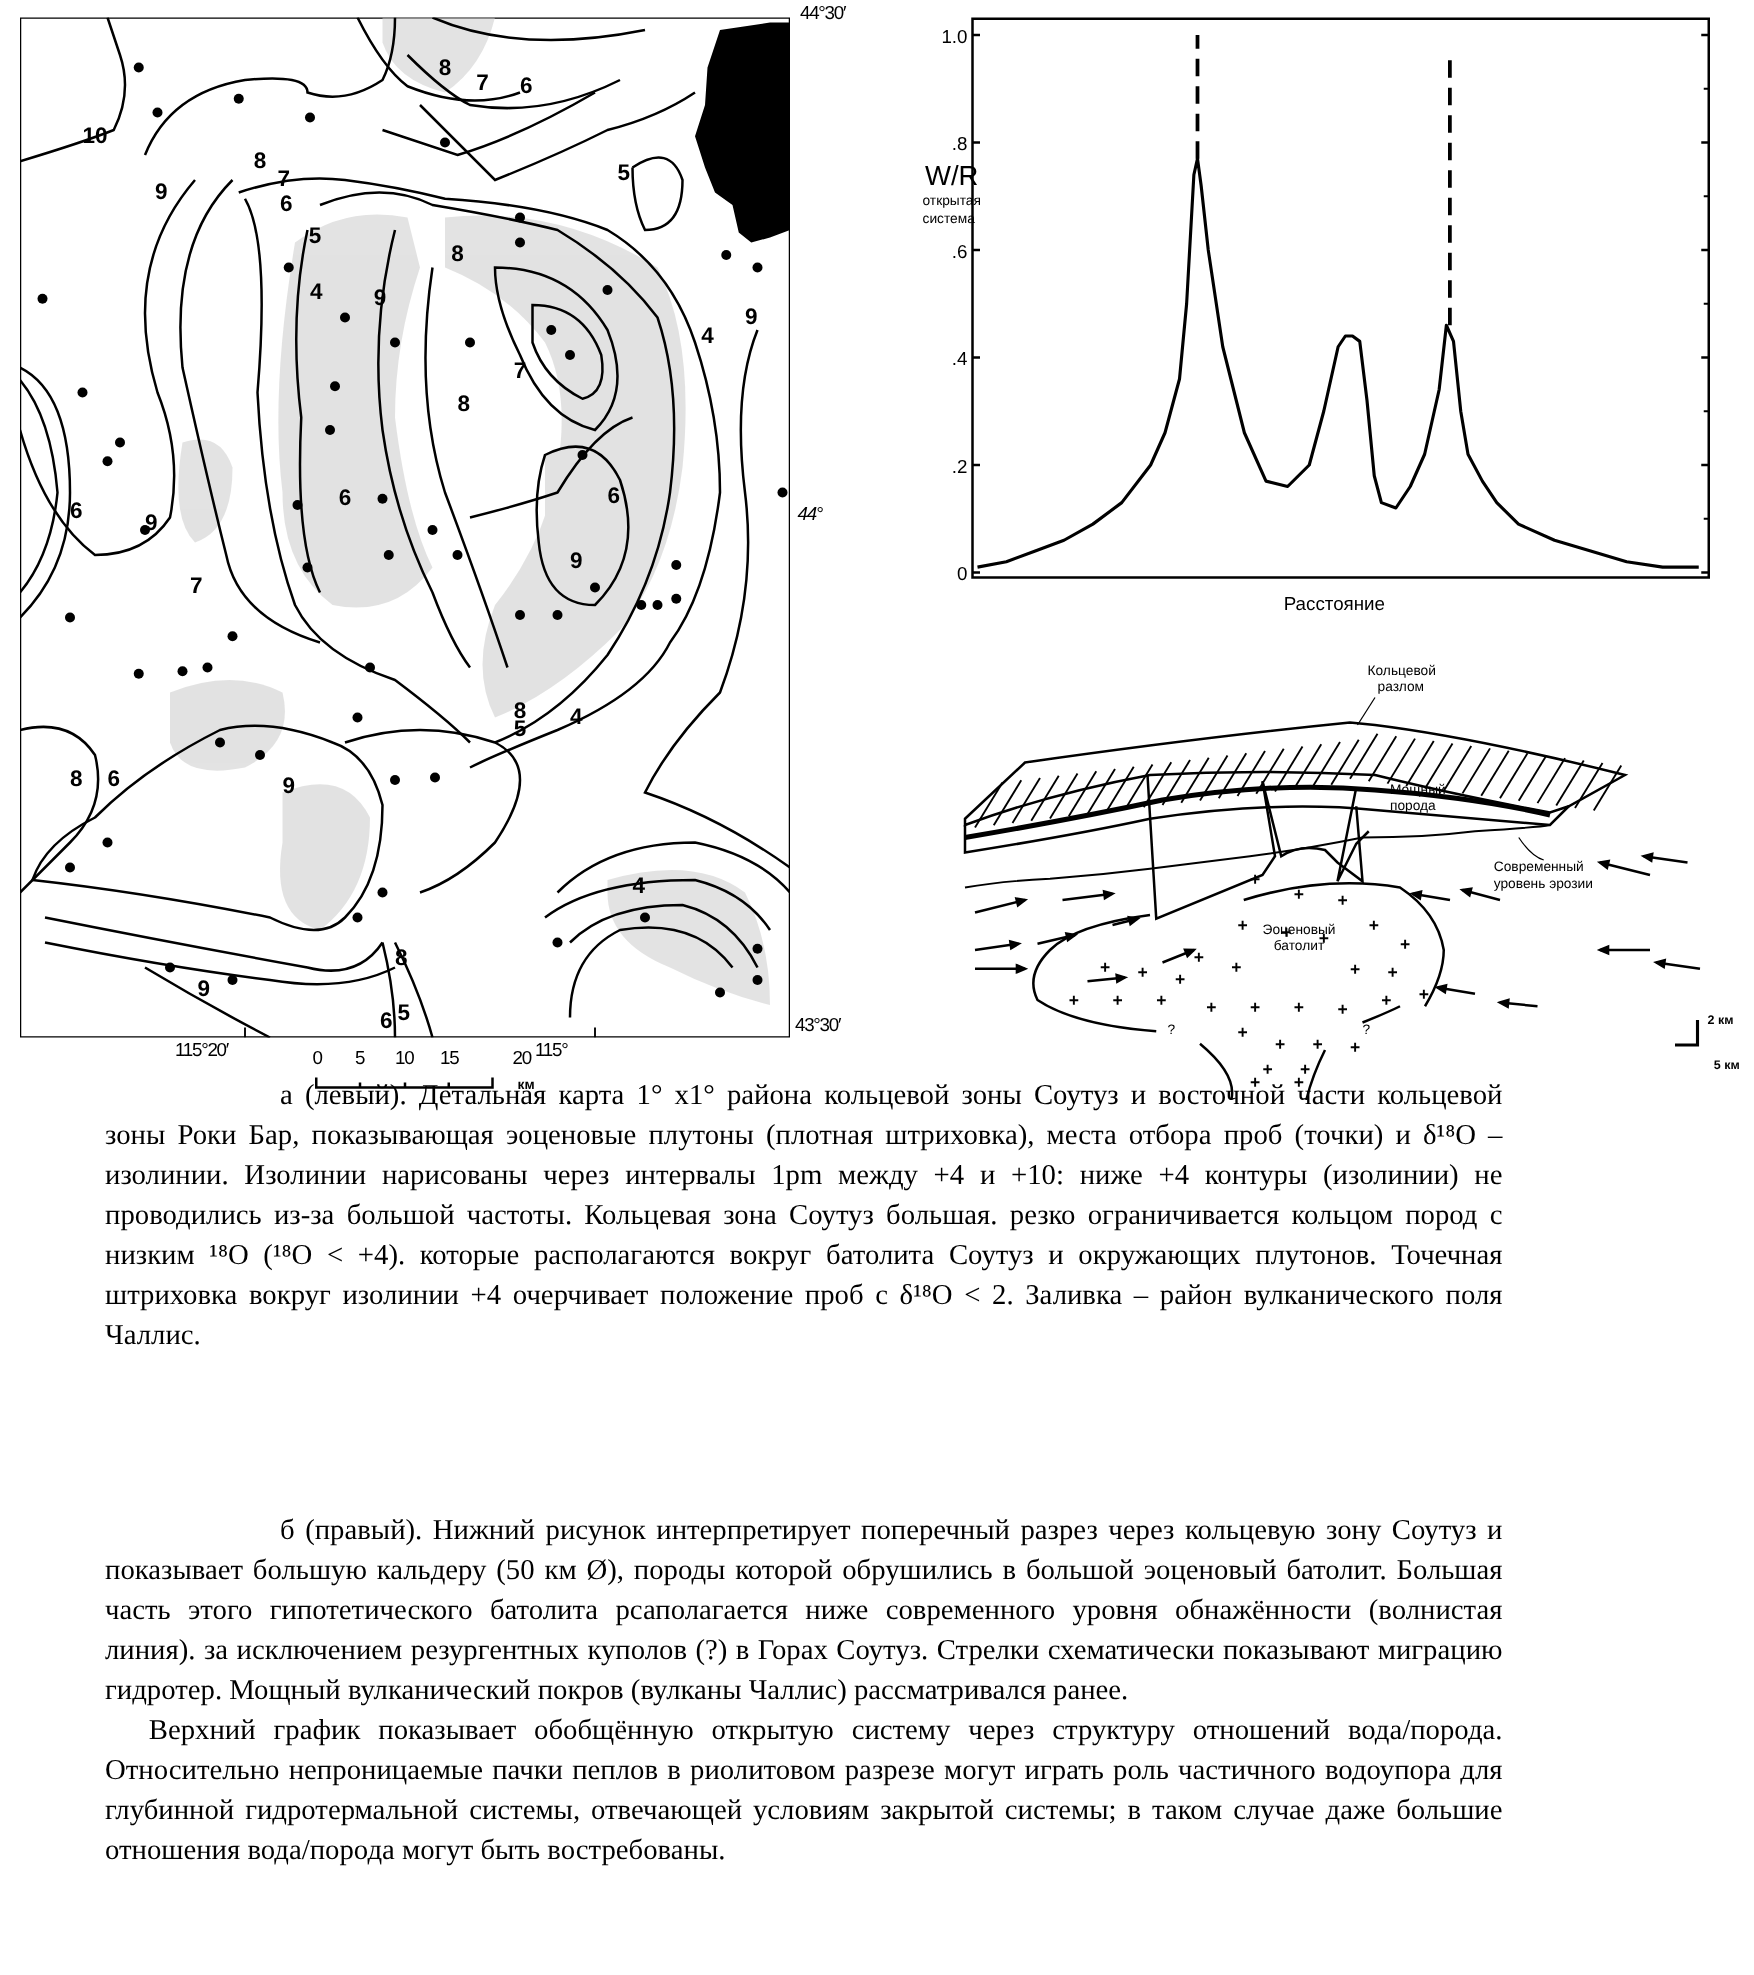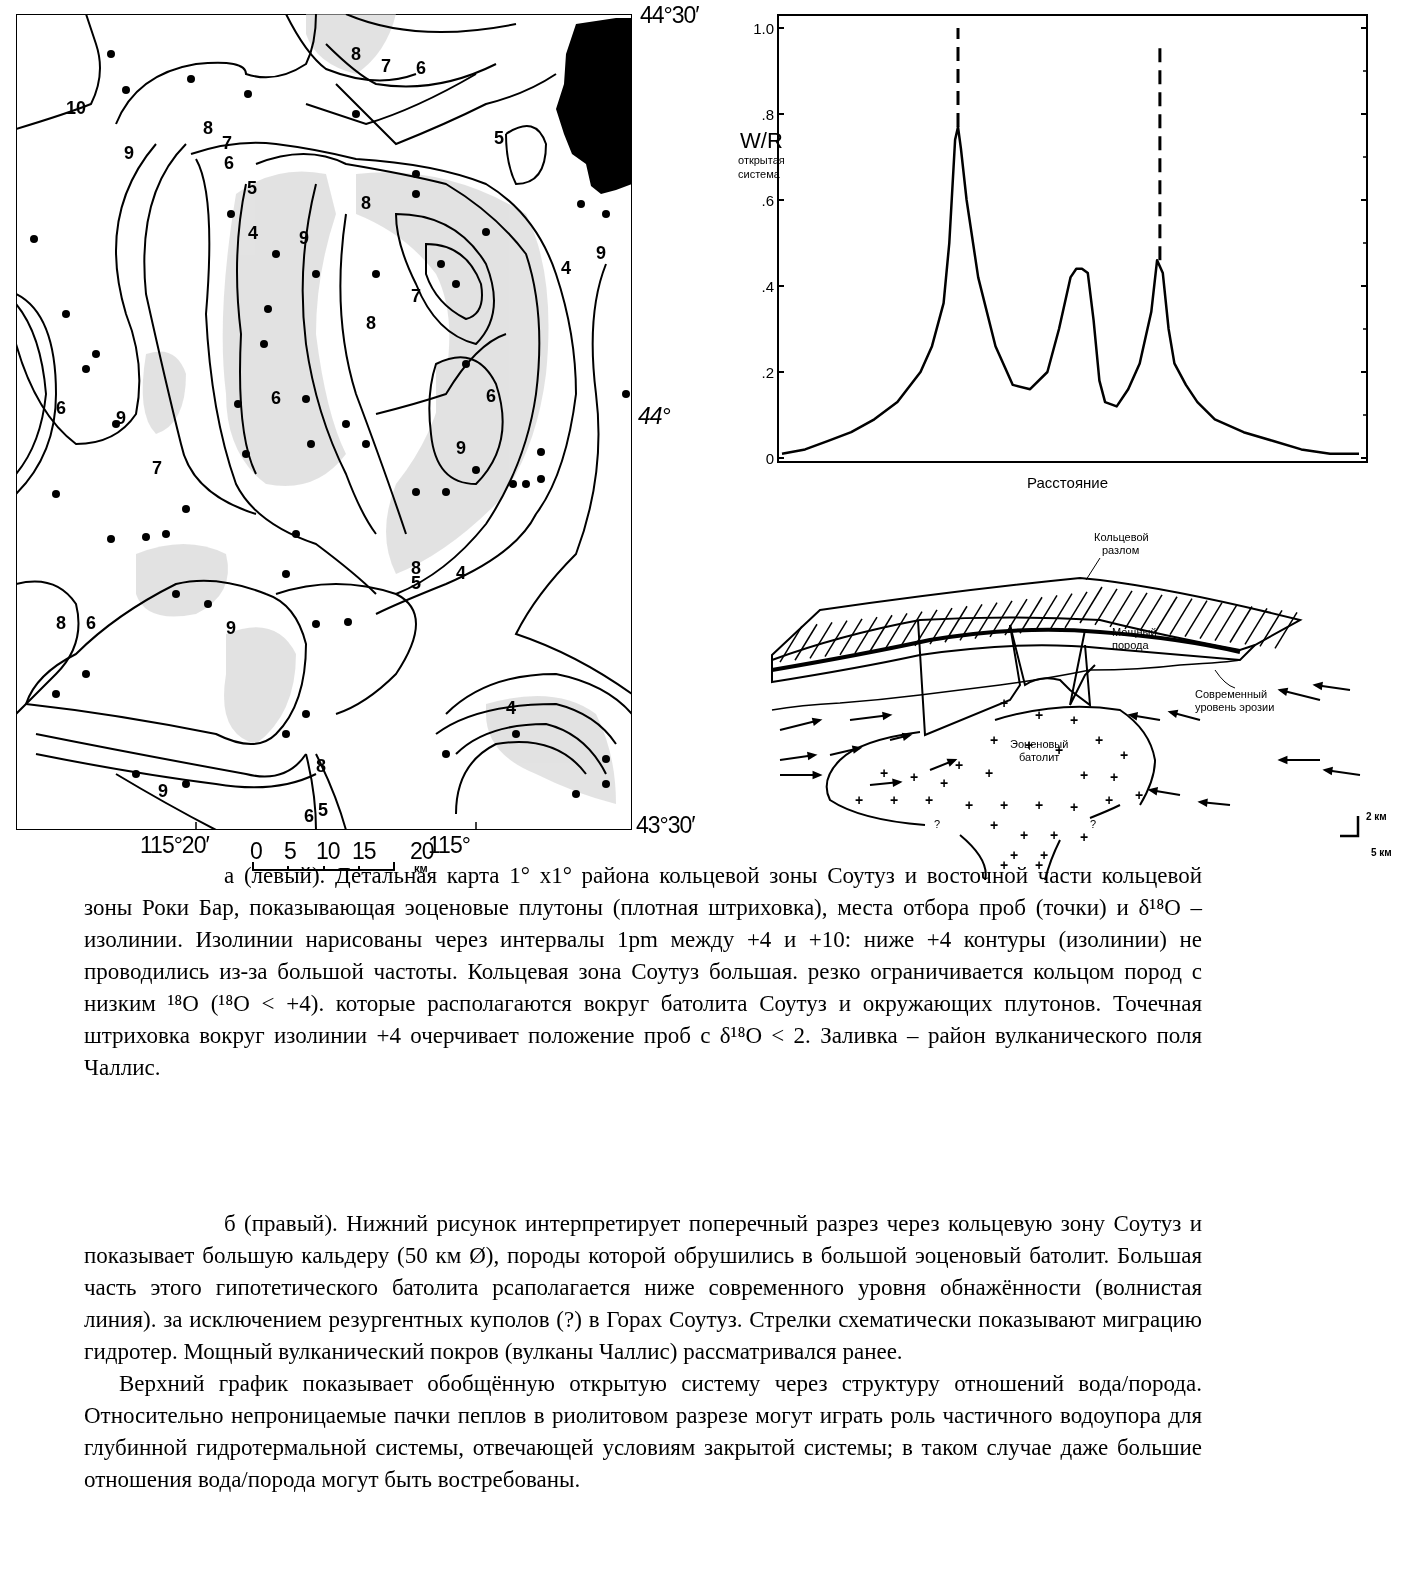--- a/index.html
+++ b/index.html
@@ -1,21 +1,21 @@
 <!DOCTYPE html>
 <html><head>
 <meta charset="utf-8">
 <style>
   html,body{margin:0;padding:0;background:#fff;}
   body{width:1403px;height:1580px;position:relative;overflow:hidden;font-family:"Liberation Serif",serif;color:#000;}
   .abs{position:absolute;}
   
   #map{left:16px;top:14px;width:616px;height:816px;}
   .lbl{font-family:"Liberation Sans",sans-serif;font-weight:bold;}
-  .coord{font-family:"Liberation Sans",sans-serif;font-size:23px;letter-spacing:-1px;}
+  .coord{font-family:"Liberation Sans",sans-serif;font-size:15px;letter-spacing:-1px;}
   
   #chart{left:700px;top:0;width:703px;height:500px;}
   
   #section{left:760px;top:520px;width:643px;height:360px;}
   .small{font-family:"Liberation Sans",sans-serif;font-size:11px;line-height:13px;}
   
   .para{position:absolute;left:84px;width:1118px;font-size:23px;line-height:32px;text-align:justify;}
   .para p{margin:0;}
   .indent{text-indent:140px;}
   .indent2{text-indent:35px;}

